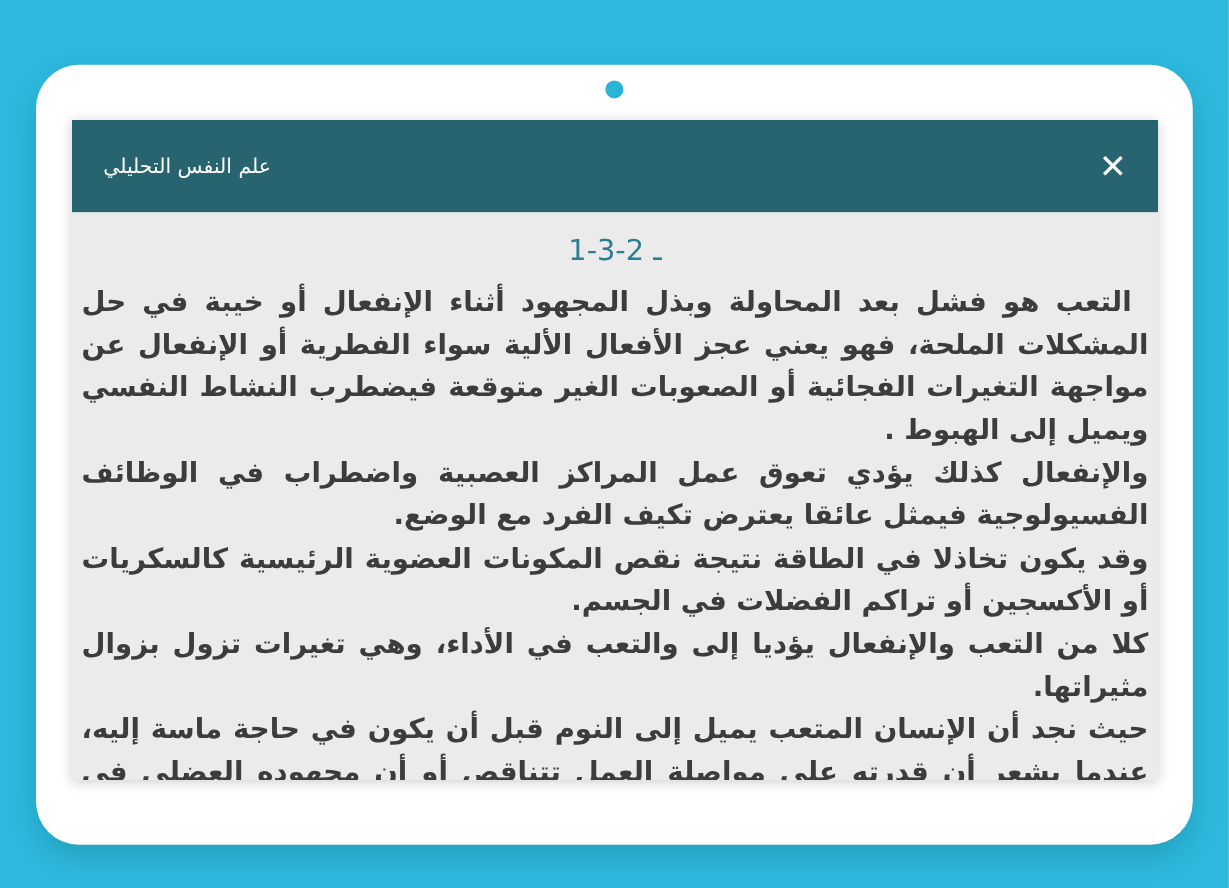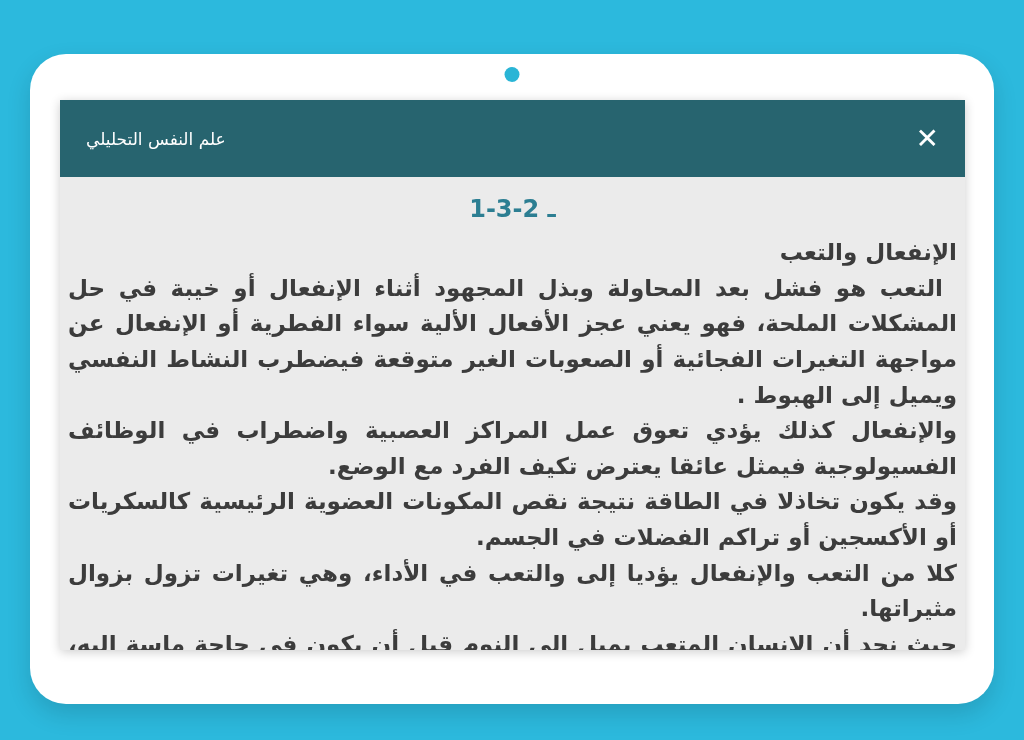--- a/index.html
+++ b/index.html
@@ -66,21 +66,21 @@
     background: #ebebeb;
     overflow: hidden;
     padding: 8px 8px 0 8px;
   }
   .heading {
     display: flex;
     justify-content: center;
     align-items: baseline;
     gap: 10px;
     font-size: 24px;
-    font-weight: bold;
+    font-weight: normal;
     color: #2c7e92;
     margin: 10px 0 12px 0;
   }
   .content p {
     direction: rtl;
     text-align: justify;
     font-size: 23px;
     font-weight: bold;
     color: #3c3c3c;
     line-height: 1.55;
@@ -99,21 +99,20 @@
       <header class="app-header">
         <span class="app-title">علم النفس التحليلي</span>
         <button class="close-btn">✕</button>
       </header>
 
       <div class="content">
         <h1 class="heading">
           <span>1-3-2 ـ</span>
         </h1>
 
-        <p>الإنفعال والتعب</p>
         <p class="indent">التعب هو فشل بعد المحاولة وبذل المجهود أثناء الإنفعال أو خيبة في حل المشكلات الملحة، فهو يعني عجز الأفعال الألية سواء الفطرية أو الإنفعال عن مواجهة التغيرات الفجائية أو الصعوبات الغير متوقعة فيضطرب النشاط النفسي ويميل إلى الهبوط .</p>
         <p>والإنفعال كذلك يؤدي تعوق عمل المراكز العصبية واضطراب في الوظائف الفسيولوجية فيمثل عائقا يعترض تكيف الفرد مع الوضع.</p>
         <p>وقد يكون تخاذلا في الطاقة نتيجة نقص المكونات العضوية الرئيسية كالسكريات أو الأكسجين أو تراكم الفضلات في الجسم.</p>
         <p>كلا من التعب والإنفعال يؤديا إلى والتعب في الأداء، وهي تغيرات تزول بزوال مثيراتها.</p>
         <p>حيث نجد أن الإنسان المتعب يميل إلى النوم قبل أن يكون في حاجة ماسة إليه، عندما يشعر أن قدرته على مواصلة العمل تتناقص أو أن مجهوده العضلي في تخاذل</p>
       </div>
     </div>
   </div>
 </div>
 

